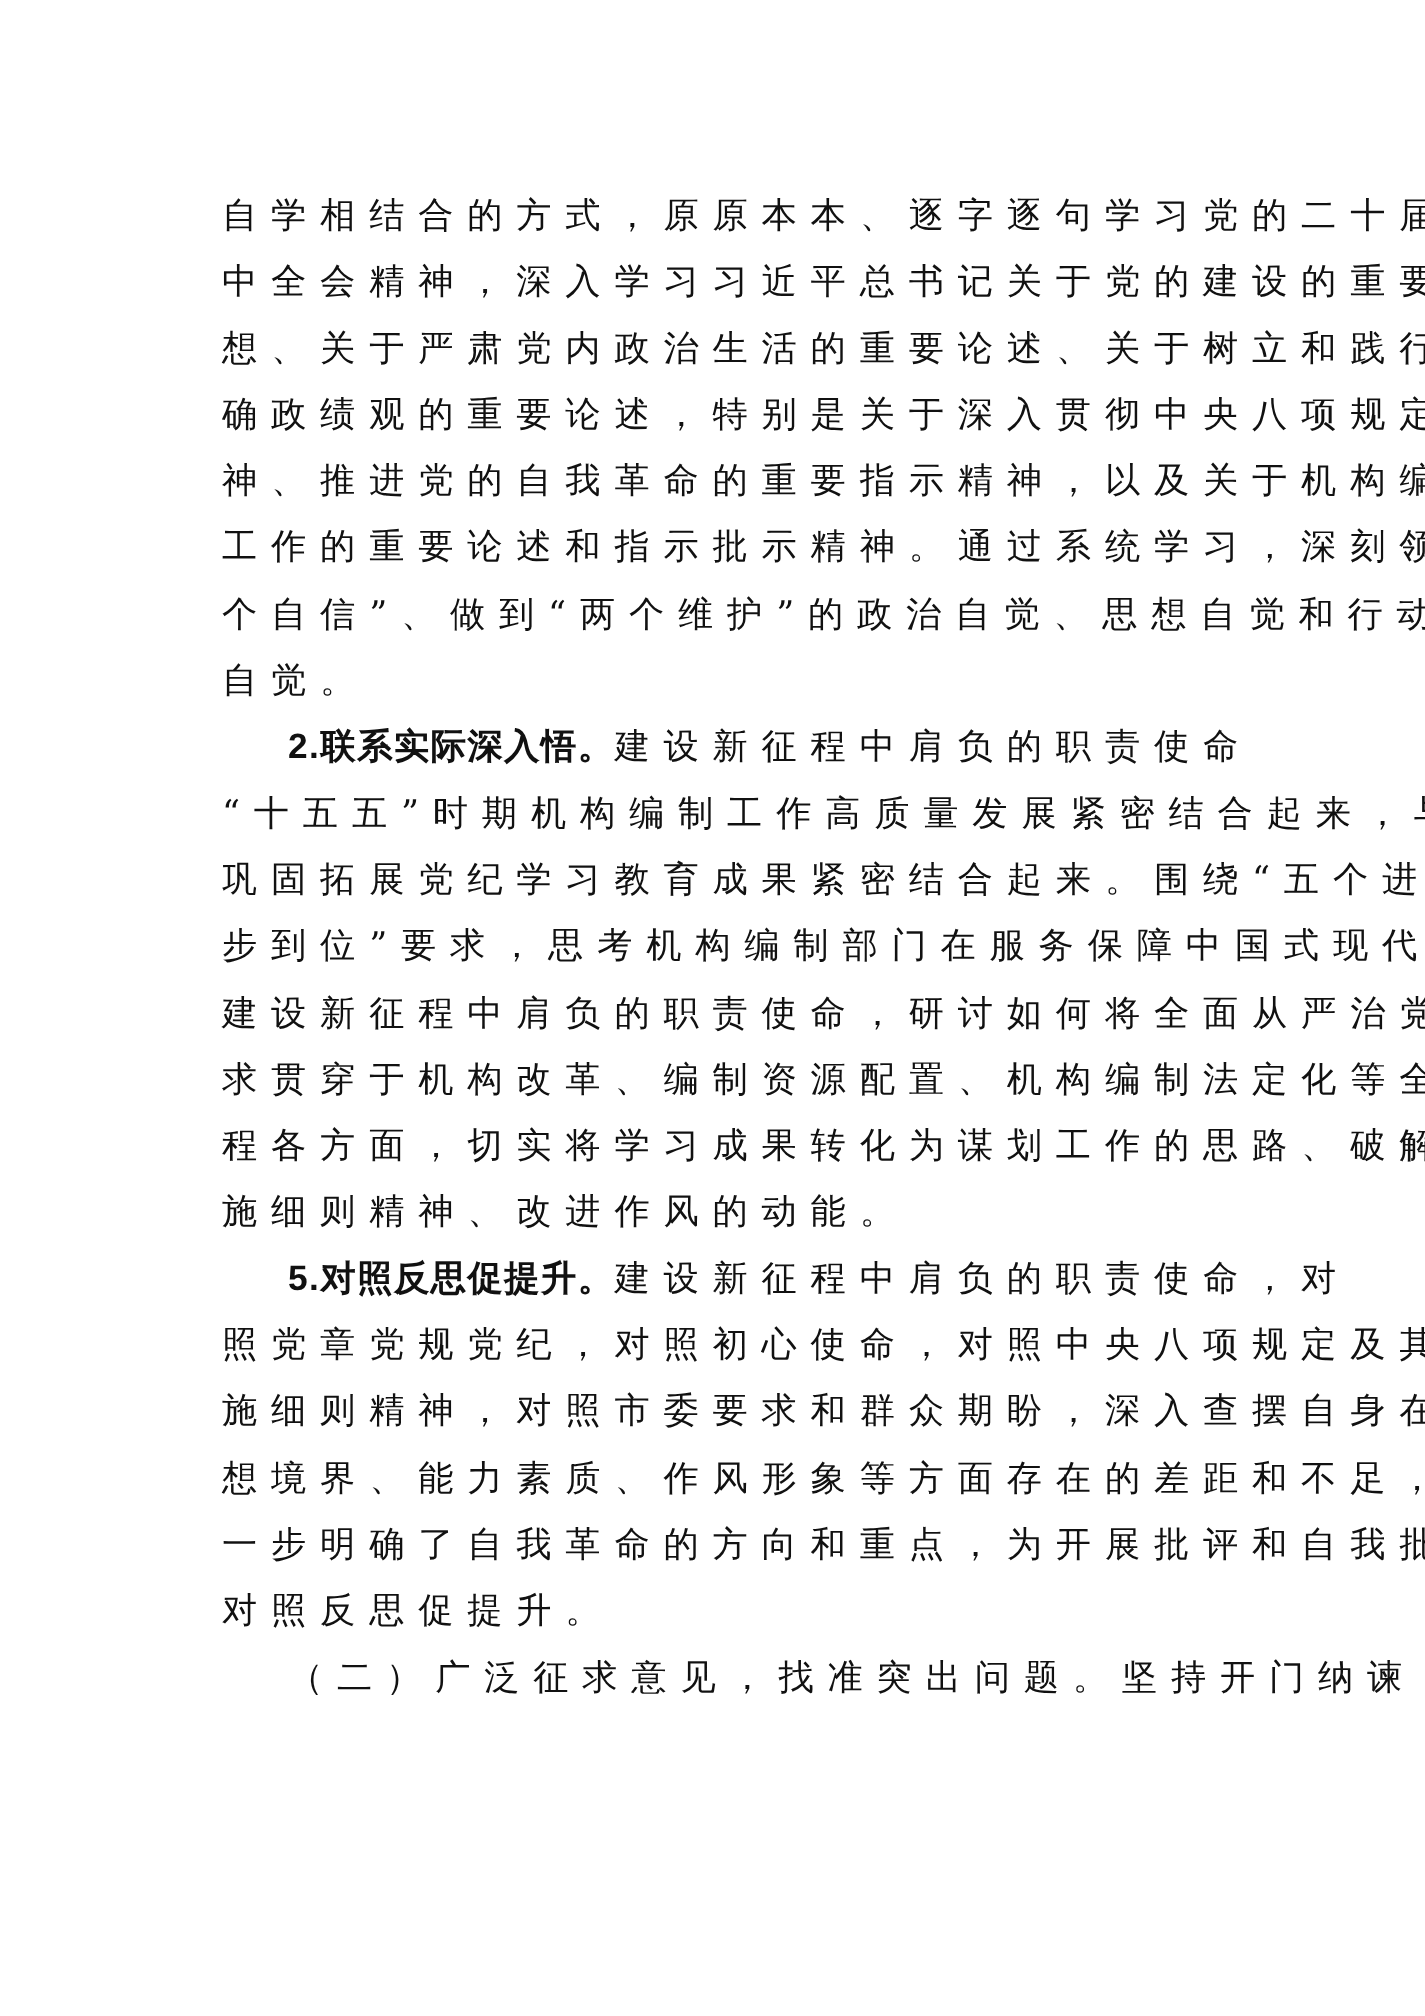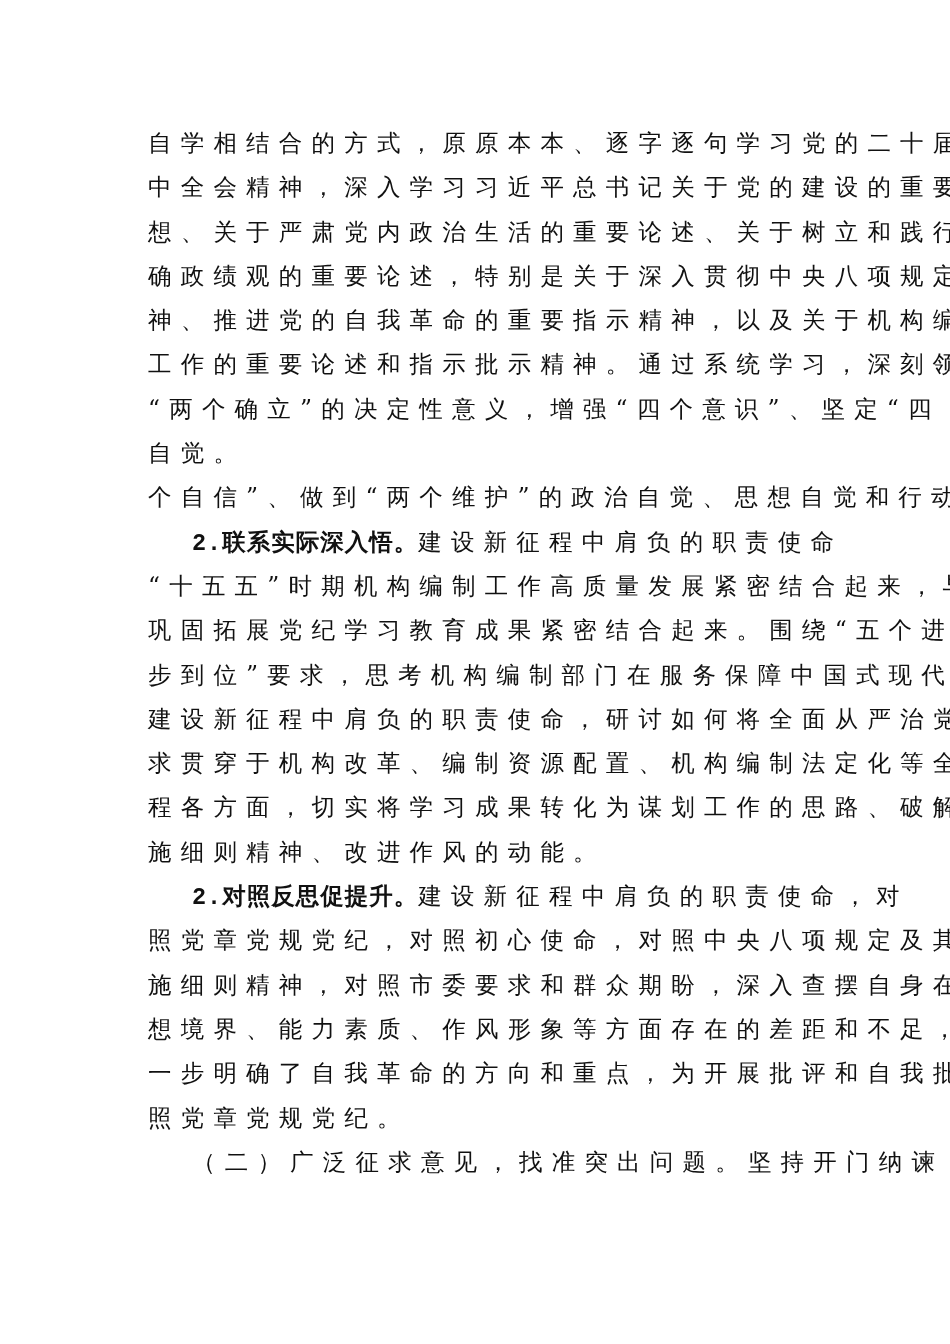--- a/index.html
+++ b/index.html
@@ -33,21 +33,21 @@
       letter-spacing: 9.2px;
     }
     .para {
       margin: 0;
       padding: 0;
       text-align: justify;
       text-align-last: left;
       word-break: break-all;
     }
     .lead {
-      font-family: Liberation Mono, monospace;
+      font-family: Liberation Sans, sans-serif;
       font-weight: bold;
       letter-spacing: 1px;
     }
     .line {
       display: block;
       white-space: nowrap;
       height: 44.3px;
     }
     .line.first-indent {
       padding-left: 44px;
@@ -59,43 +59,42 @@
 <div class="page">
   <div class="body-text">
 
     <div class="para">
       <span class="line">自学相结合的方式，原原本本、逐字逐句学习党的二十届四</span>
       <span class="line">中全会精神，深入学习习近平总书记关于党的建设的重要思</span>
       <span class="line">想、关于严肃党内政治生活的重要论述、关于树立和践行正</span>
       <span class="line">确政绩观的重要论述，特别是关于深入贯彻中央八项规定精</span>
       <span class="line">神、推进党的自我革命的重要指示精神，以及关于机构编制</span>
       <span class="line">工作的重要论述和指示批示精神。通过系统学习，深刻领悟</span>
-      <span class="line">“两个确立”的决定性意义，增强“四个意识”、坚定“四</span>
+      <span class="line">个自信”、做到“两个维护”的政治自觉、思想自觉和行动</span>
       <span class="line">自觉。</span>
-      <span class="line">个自信”、做到“两个维护”的政治自觉、思想自觉和行动</span>
     </div>
 
     <div class="para">
       <span class="line first-indent"><span class="lead">2.联系实际深入悟。</span><span>建设新征程中肩负的职责使命</span></span>
       <span class="line">“十五五”时期机构编制工作高质量发展紧密结合起来，与</span>
       <span class="line">巩固拓展党纪学习教育成果紧密结合起来。围绕“五个进一</span>
       <span class="line">步到位”要求，思考机构编制部门在服务保障中国式现代化</span>
       <span class="line">建设新征程中肩负的职责使命，研讨如何将全面从严治党要</span>
       <span class="line">求贯穿于机构改革、编制资源配置、机构编制法定化等全过</span>
       <span class="line">程各方面，切实将学习成果转化为谋划工作的思路、破解难</span>
       <span class="line">施细则精神、改进作风的动能。</span>
     </div>
 
     <div class="para">
-      <span class="line first-indent"><span class="lead">2.对照反思促提升。</span><span>建设新征程中肩负的职责使命，对</span></span>
+      <span class="line first-indent"><span class="lead">5.对照反思促提升。</span><span>建设新征程中肩负的职责使命，对</span></span>
       <span class="line">照党章党规党纪，对照初心使命，对照中央八项规定及其实</span>
       <span class="line">施细则精神，对照市委要求和群众期盼，深入查摆自身在思</span>
       <span class="line">想境界、能力素质、作风形象等方面存在的差距和不足，进</span>
       <span class="line">一步明确了自我革命的方向和重点，为开展批评和自我批评</span>
-      <span class="line">照党章党规党纪。</span>
+      <span class="line">对照反思促提升。</span>
     </div>
 
     <div class="para">
       <span class="line first-indent">（二）广泛征求意见，找准突出问题。坚持开门纳谏，</span>
     </div>
 
   </div>
 </div>
 
 </body></html>

